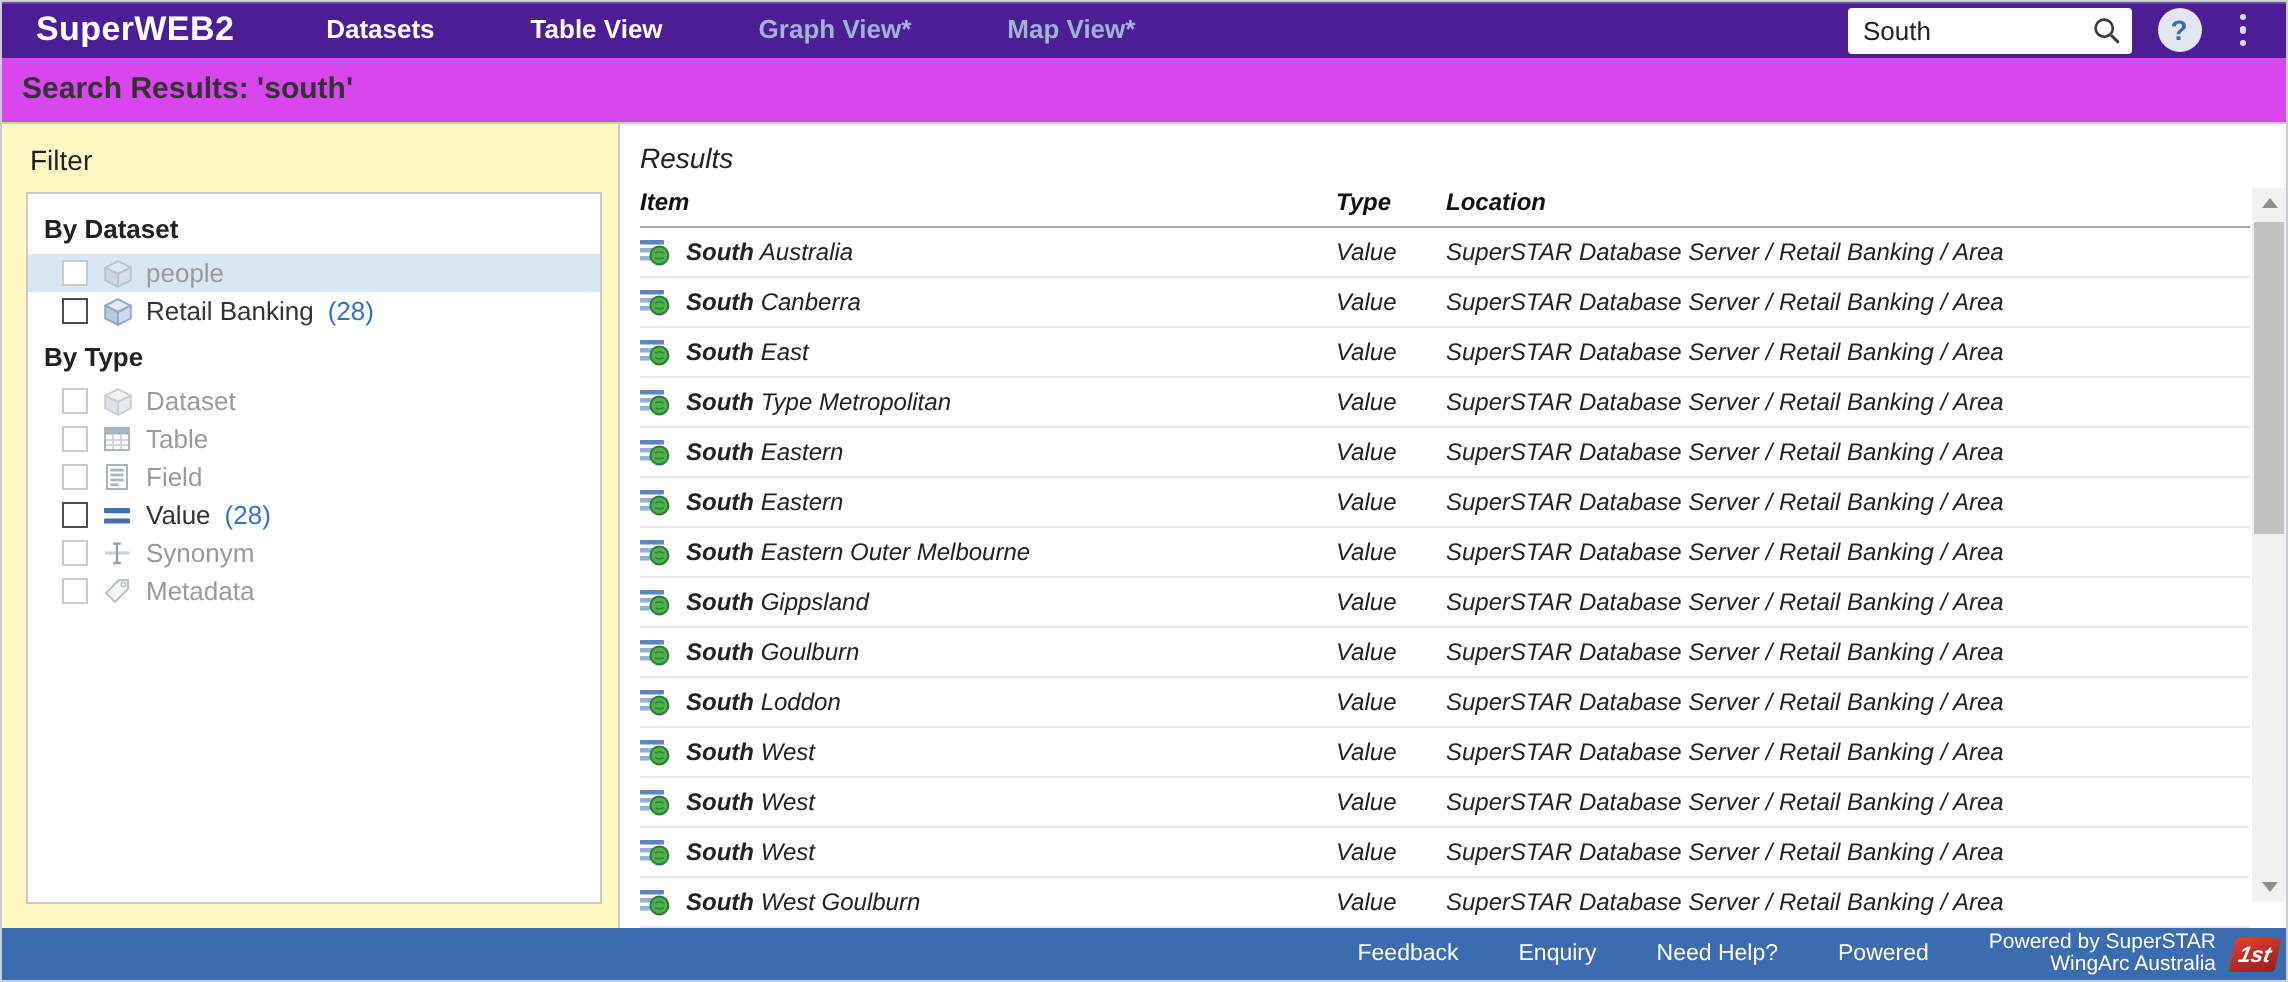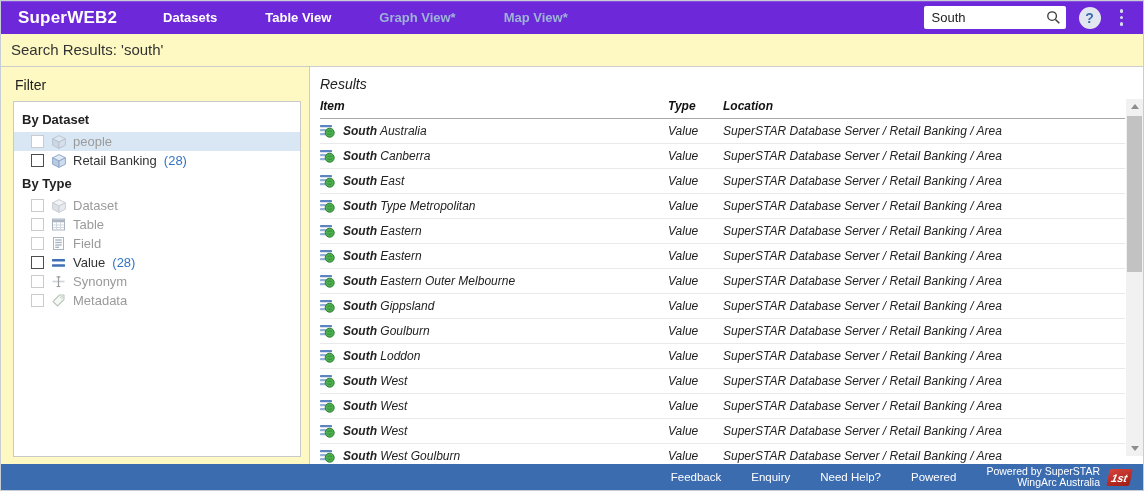--- a/index.html
+++ b/index.html
@@ -1,38 +1,38 @@
 <!DOCTYPE html>
 <html><head>
 <meta charset="utf-8">
 <style>
   * { margin:0; padding:0; box-sizing:border-box; }
   html,body { width:1144px; height:491px; overflow:hidden; }
   body { font-family:"Liberation Sans", sans-serif; background:#fff; }
   .app { width:1144px; height:491px; border:1px solid #c6cdd4; display:flex; flex-direction:column; background:#fff; }
 
   
-  .navbar { height:33px; background:#6d28d9; display:flex; align-items:center; flex:0 0 auto;
+  .navbar { height:28px; background:#4c1d95; display:flex; align-items:center; flex:0 0 auto;
             box-shadow: inset 0 1px 0 rgba(255,255,255,.18); }
   .brand { color:#fff; font-weight:bold; font-size:17px; padding:0 22px 0 17px; letter-spacing:.2px; cursor:pointer; }
   .nav-items { display:flex; align-items:center; height:100%; }
   .nav-item { color:#fff; font-size:13px; font-weight:bold; padding:0 24px; line-height:34px; cursor:pointer; }
   .nav-item.disabled { color:#9db4d9; cursor:default; }
   .nav-right { margin-left:auto; display:flex; align-items:center; gap:13px; padding-right:14px; }
   .search-wrap { position:relative; width:142px; height:23px; }
   .search-wrap input { width:100%; height:100%; border:0; border-radius:2px; font-size:13px; color:#222;
                        padding:0 28px 0 8px; outline:none; font-family:inherit; background:#fff; }
   .search-icon { position:absolute; right:5px; top:4px; cursor:pointer; line-height:0; }
   .help-btn { width:22px; height:22px; border-radius:50%; background:#e2e7ef; color:#3b6cb0; font-weight:bold;
               font-size:14px; display:flex; align-items:center; justify-content:center; cursor:pointer; }
   .kebab { display:flex; flex-direction:column; gap:3px; padding:4px 6px; cursor:pointer; }
   .kebab i { width:3.5px; height:3.5px; border-radius:50%; background:#d8dee9; display:block; }
 
   
-  .page-header { height:33px; background:#fef9c3; border-bottom:1px solid #ccc; font-size:15px; font-weight:normal;
+  .page-header { height:33px; background:#d946ef; border-bottom:1px solid #ccc; font-size:15px; font-weight:bold;
                  color:#333; line-height:32px; padding-left:10px; flex:0 0 auto; }
 
   
   .content { flex:1 1 auto; display:flex; min-height:0; }
 
   .filter-panel { width:309px; flex:0 0 309px; background:#fef9c3; border-right:1px solid #ccc; }
   .filter-title { font-size:14px; color:#222; margin:10px 0 8px 14px; }
   .filter-box { margin-left:12px; width:288px; height:356px; background:#fff; border:1px solid #c9c9c9; padding-top:4px; }
   .f-heading { font-size:13px; font-weight:bold; color:#222; padding:6px 0 5px 8px; }
   .f-row { height:19px; display:flex; align-items:center; gap:7px; padding-left:17px; font-size:13px; cursor:pointer; }
@@ -61,21 +61,21 @@
   .scrollbar { position:absolute; right:0; top:32px; width:17px; height:357px; background:#f1f1f1; }
   .sb-arrow { position:absolute; left:0; width:17px; height:15px; display:flex; align-items:center; justify-content:center; cursor:pointer; }
   .sb-arrow.up { top:0; }
   .sb-arrow.down { bottom:0; }
   .sb-arrow.up::after { content:""; border-left:4px solid transparent; border-right:4px solid transparent; border-bottom:5px solid #8d8d8d; }
   .sb-arrow.down::after { content:""; border-left:4px solid transparent; border-right:4px solid transparent; border-top:5px solid #8d8d8d; }
   .sb-thumb { position:absolute; left:1px; top:17px; width:15px; height:156px; background:#c2c2c2; cursor:grab; }
 
   
   .footer { height:26px; background:#3b6cb0; flex:0 0 auto; display:flex; align-items:center; justify-content:flex-end;
-            color:#fff; padding-right:8px; }
+            color:#fff; }
   .footer-links { display:flex; gap:30px; margin-right:30px; }
   .footer-link { font-size:11.5px; color:#fff; cursor:pointer; white-space:nowrap; }
   .powered { text-align:right; font-size:10.5px; line-height:11px; color:#fff; }
   .logo1st { margin-left:8px; margin-right:4px; width:23px; height:17px; background:linear-gradient(160deg,#d8433a,#9e1c16);
              transform:skewX(-12deg); border-radius:2px; color:#fff; font-weight:bold; font-style:italic; font-size:11px;
              display:flex; align-items:center; justify-content:center; }
 </style>
 </head>
 <body>
 

